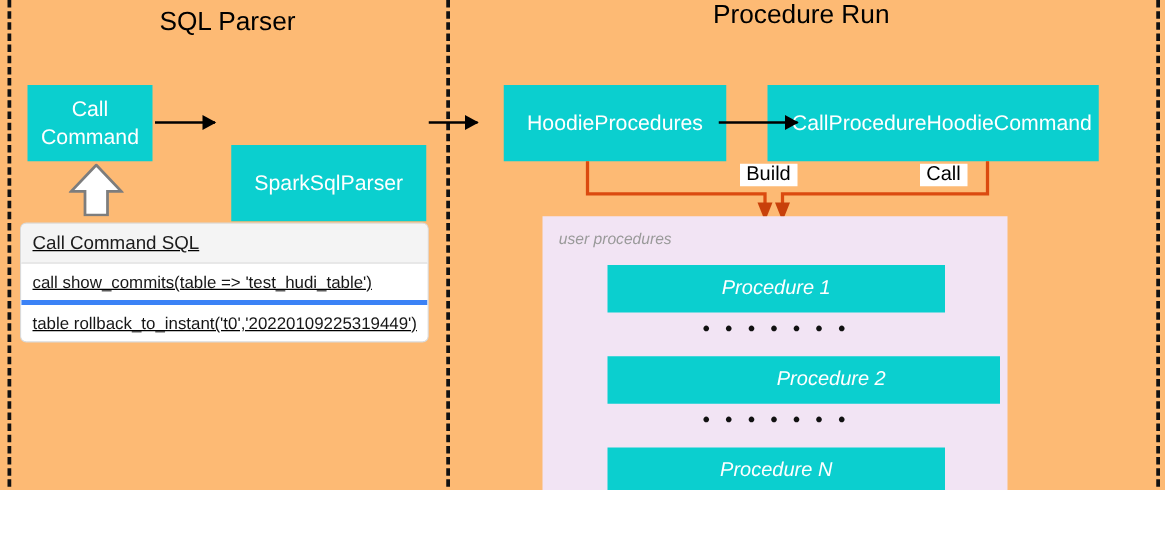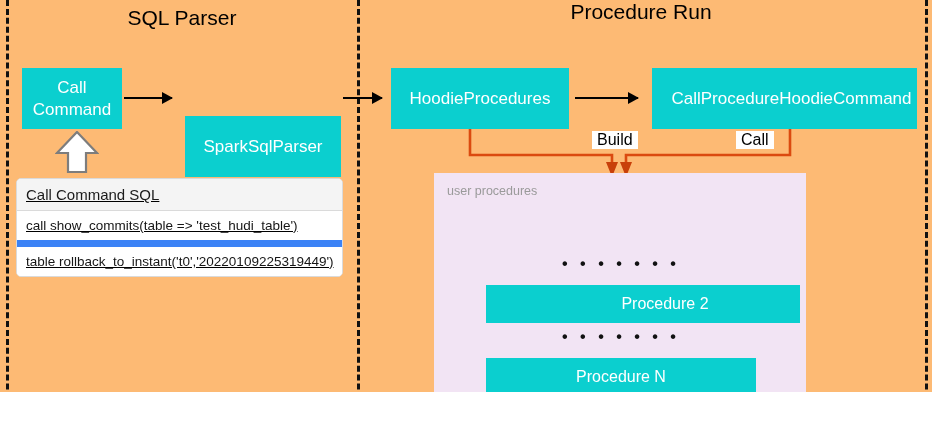--- a/index.html
+++ b/index.html
@@ -48,22 +48,22 @@
     align-items: center;
     justify-content: center;
     text-align: center;
     font-size: 17px;
     line-height: 1.25;
     box-sizing: border-box;
     padding: 0 4px;
   }
   #node-call-command      { left: 22px;  top: 68px;  width: 100px; height: 61px; }
   #node-spark-sql-parser  { left: 185px; top: 68px;  width: 156px; height: 61px; margin-top: 48px; }
-  #node-hoodie-procedures { left: 391px; top: 68px;  width: 178px; height: 61px; }
-  #node-call-procedure-cmd{ left: 652px; top: 68px;  width: 265px; height: 61px; padding-left: 18px; }
+  #node-hoodie-procedures { left: 403px; top: 68px;  width: 178px; height: 61px; }
+  #node-call-procedure-cmd{ left: 614px; top: 68px;  width: 265px; height: 61px; padding-left: 18px; }
 
   
   .flow-arrow {
     position: absolute;
     height: 2px;
     background: #000000;
     top: 97px;
   }
   .flow-arrow::after {
     content: "";
@@ -104,21 +104,21 @@
   }
   #sql-table-header {
     background: #f4f4f4;
     border-bottom: 1px solid #dadada;
     font-size: 15px;
     color: #1b1b1b;
     padding: 7px 9px;
   }
   .sql-row {
     background: #ffffff;
-    border-bottom: 7px solid #3b82f6;
+    border-bottom: 4px solid #3b82f6;
     font-size: 13.5px;
     color: #161616;
     padding: 7px 9px;
     white-space: nowrap;
   }
   .sql-row:last-child { border-bottom: none; }
 
   
   #orange-layer {
     position: absolute;
@@ -142,20 +142,21 @@
 
   
   #user-procedures-panel {
     position: absolute;
     left: 434px;
     top: 173px;
     width: 372px;
     height: 245px;
     background: #F2E4F4;
     box-sizing: border-box;
+    font-style: italic;
   }
   #user-procedures-label {
     position: absolute;
     left: 13px;
     top: 11px;
     font-size: 12.5px;
     color: #9a9a9a;
   }
   .procedure-box {
     position: absolute;
@@ -230,20 +231,21 @@
     <path d="M 790 129 L 790 155 L 626 155 L 626 166" fill="none" stroke="#DB4A0F" stroke-width="2.6"></path>
     <polygon points="626,177 620,162 632,162" fill="#C8400A"></polygon>
   </svg>
 
   <div class="edge-label" id="label-build">Build</div>
   <div class="edge-label" id="label-call">Call</div>
 
   <div id="user-procedures-panel">
     <div id="user-procedures-label">user procedures</div>
 
+    <div class="procedure-box" id="procedure-1">Procedure 1</div>
 
     <div class="dots-separator" id="dots-1">• • • • • • •</div>
 
     <div class="procedure-box" id="procedure-2">Procedure 2</div>
 
     <div class="dots-separator" id="dots-2">• • • • • • •</div>
 
     <div class="procedure-box" id="procedure-3">Procedure N</div>
   </div>
 

